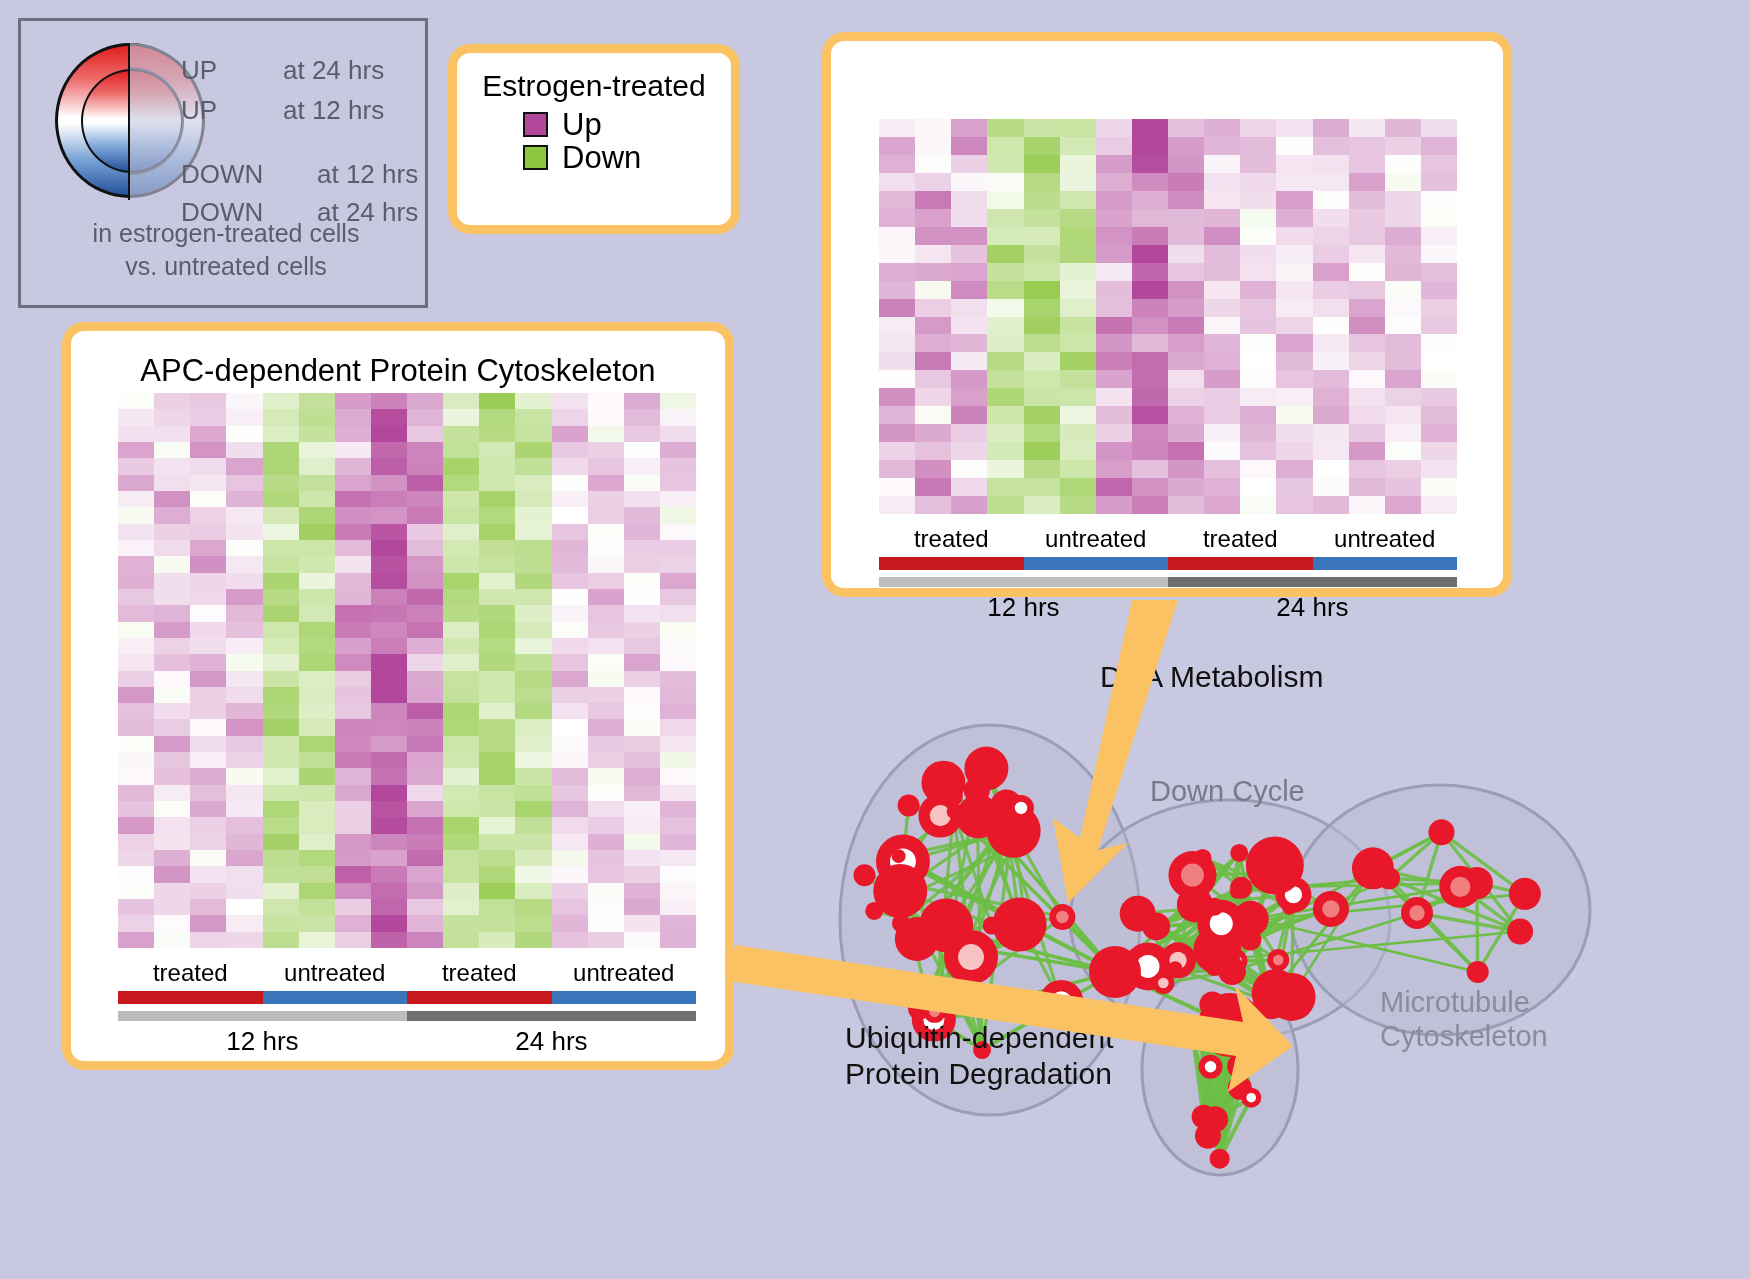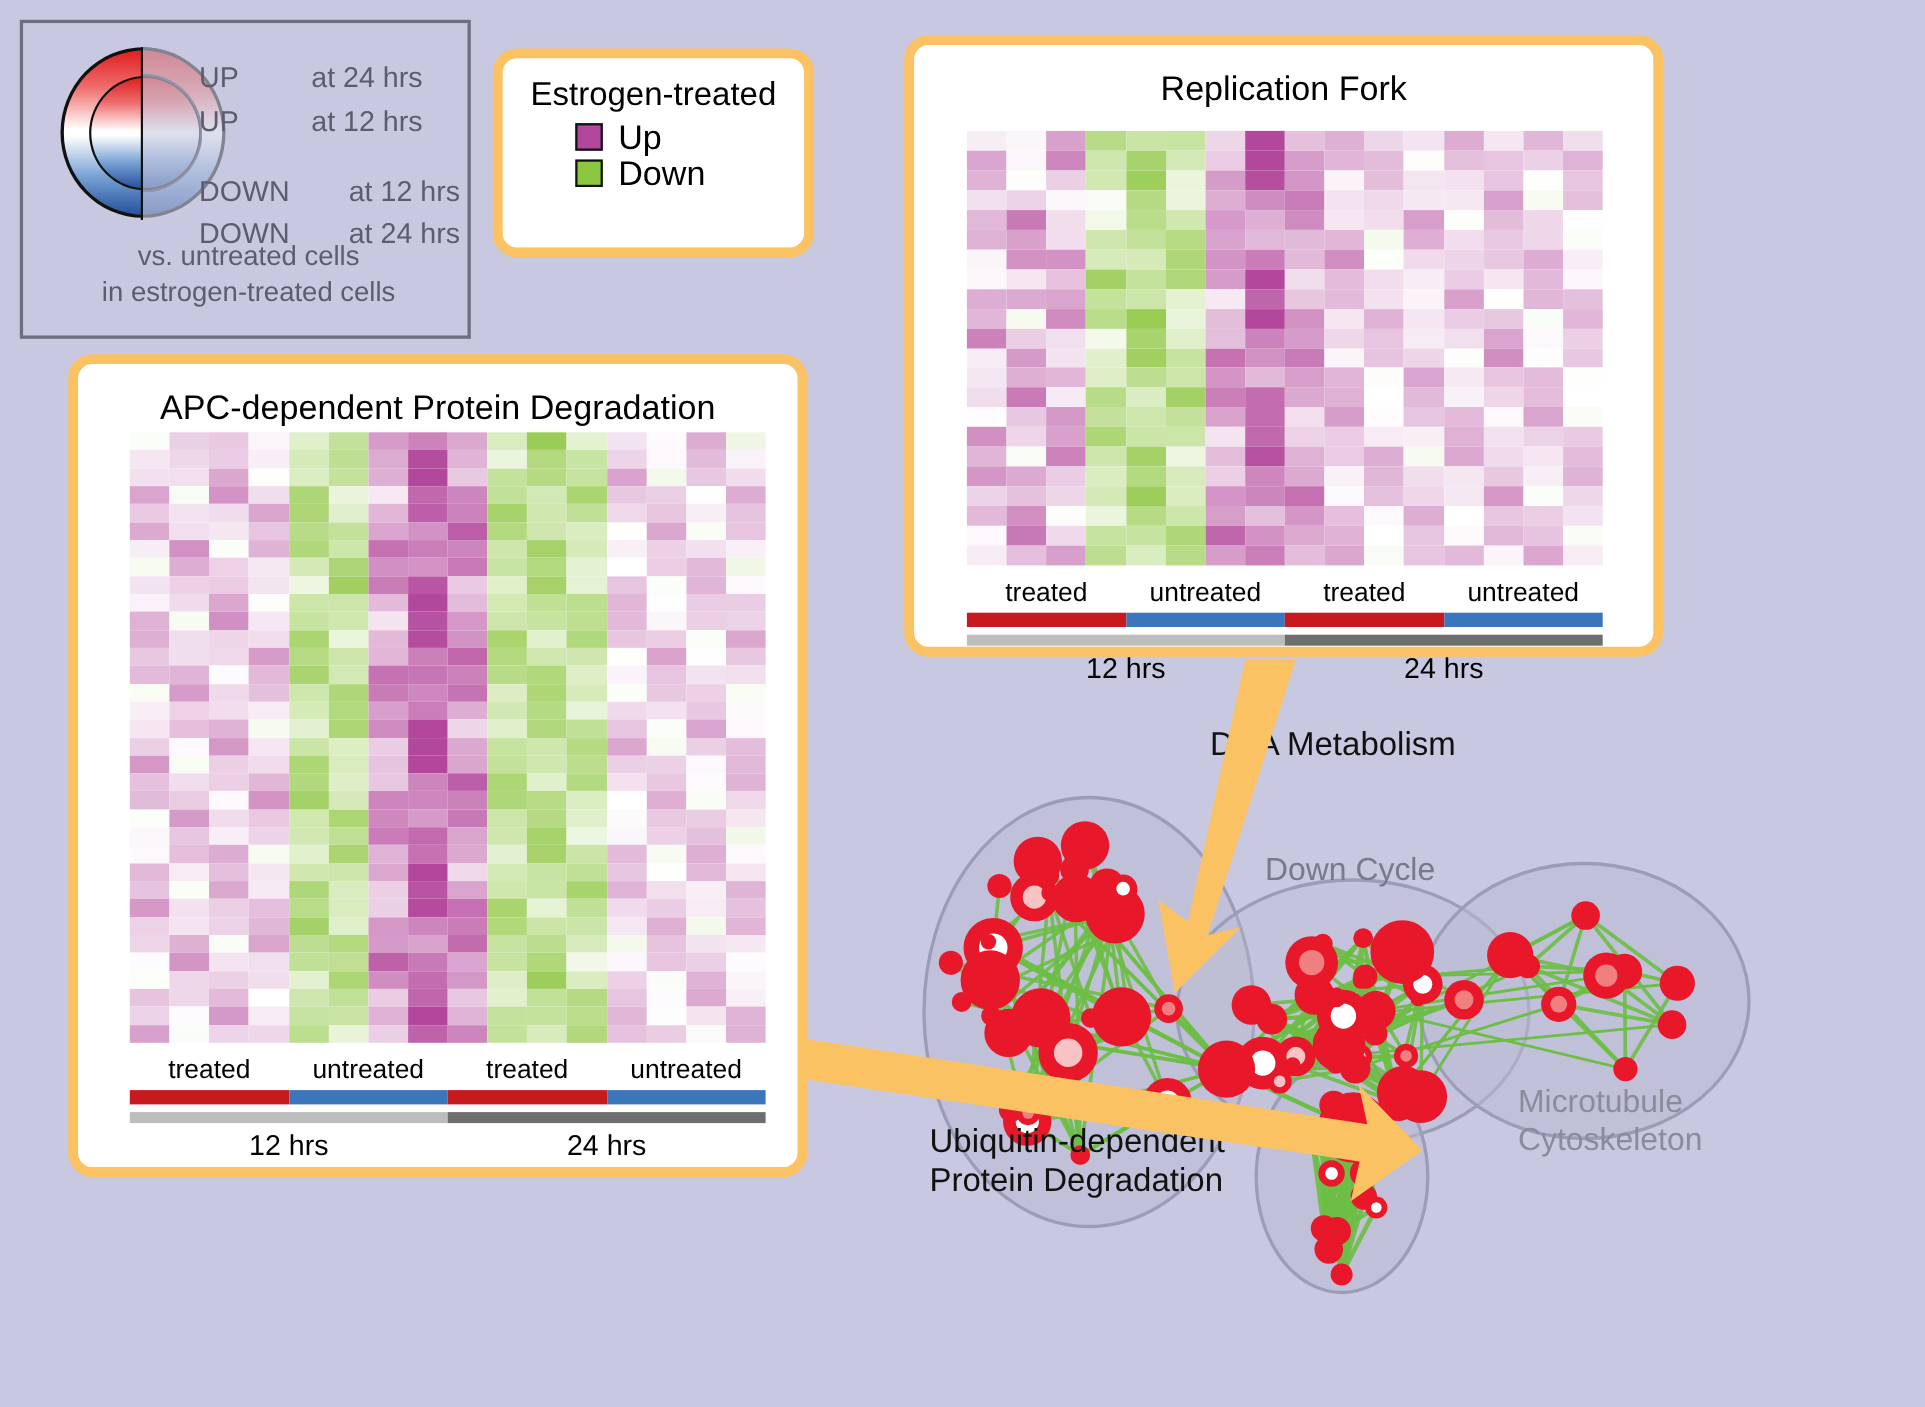--- a/index.html
+++ b/index.html
@@ -114,43 +114,42 @@
     <div class="key-label key-dir" style="top:34px">UP</div>
     <div class="key-label key-time" style="top:34px">at 24 hrs</div>
     <div class="key-label key-dir" style="top:74px">UP</div>
     <div class="key-label key-time" style="top:74px">at 12 hrs</div>
     <div class="key-label key-dir" style="top:138px">DOWN</div>
     <div class="key-label key-time" style="top:138px;left:296px">at 12 hrs</div>
     <div class="key-label key-dir" style="top:176px">DOWN</div>
     <div class="key-label key-time" style="top:176px;left:296px">at 24 hrs</div>
 
     <div id="key-footer">
+      <div>in estrogen-treated cells</div>
       <div>vs. untreated cells</div>
-      <div>in estrogen-treated cells</div>
     </div>
   </div>
 
   <div class="panel" id="updown-legend">
     <div class="leg-title">
       <div>Estrogen-treated</div>
     </div>
     <div class="leg-rows">
       <div class="leg-row">
         <span class="swatch" id="sw-up" style="background: rgb(179, 71, 155);"></span>
         <span class="lbl">Up</span>
       </div>
       <div class="leg-row">
         <span class="swatch" id="sw-down" style="background: rgb(141, 198, 63);"></span>
         <span class="lbl">Down</span>
       </div>
     </div>
   </div>
 
   <div class="panel" id="replication-panel">
-    <div class="panel-title">Replication Fork</div>
     <div class="hm-holder">
       <div class="heat-grid" id="grid-rep" style="grid-template-columns: repeat(16, 1fr); grid-template-rows: repeat(22, 1fr);">
           <div class="heat-cell" style="background: rgb(247, 237, 245);"></div>
           <div class="heat-cell" style="background: rgb(251, 246, 250);"></div>
           <div class="heat-cell" style="background: rgb(216, 161, 204);"></div>
           <div class="heat-cell" style="background: rgb(183, 219, 134);"></div>
           <div class="heat-cell" style="background: rgb(201, 228, 165);"></div>
           <div class="heat-cell" style="background: rgb(200, 228, 163);"></div>
           <div class="heat-cell" style="background: rgb(238, 214, 233);"></div>
           <div class="heat-cell" style="background: rgb(179, 71, 155);"></div>
@@ -518,21 +517,21 @@
           <div style="background: rgb(110, 110, 110);"></div>
         </div>
       <div class="time-labels" id="tl-rep">
           <div>12 hrs</div>
           <div>24 hrs</div>
         </div>
     </div>
   </div>
 
   <div class="panel" id="apc-panel">
-    <div class="panel-title">APC-dependent Protein Degradation</div>
+    <div class="panel-title">APC-dependent Protein Cytoskeleton</div>
     <div class="hm-holder">
       <div class="heat-grid" id="grid-apc" style="grid-template-columns: repeat(16, 1fr); grid-template-rows: repeat(34, 1fr);">
           <div class="heat-cell" style="background: rgb(251, 253, 248);"></div>
           <div class="heat-cell" style="background: rgb(235, 207, 229);"></div>
           <div class="heat-cell" style="background: rgb(233, 201, 226);"></div>
           <div class="heat-cell" style="background: rgb(251, 246, 250);"></div>
           <div class="heat-cell" style="background: rgb(224, 240, 203);"></div>
           <div class="heat-cell" style="background: rgb(196, 225, 155);"></div>
           <div class="heat-cell" style="background: rgb(214, 155, 201);"></div>
           <div class="heat-cell" style="background: rgb(204, 131, 188);"></div>

